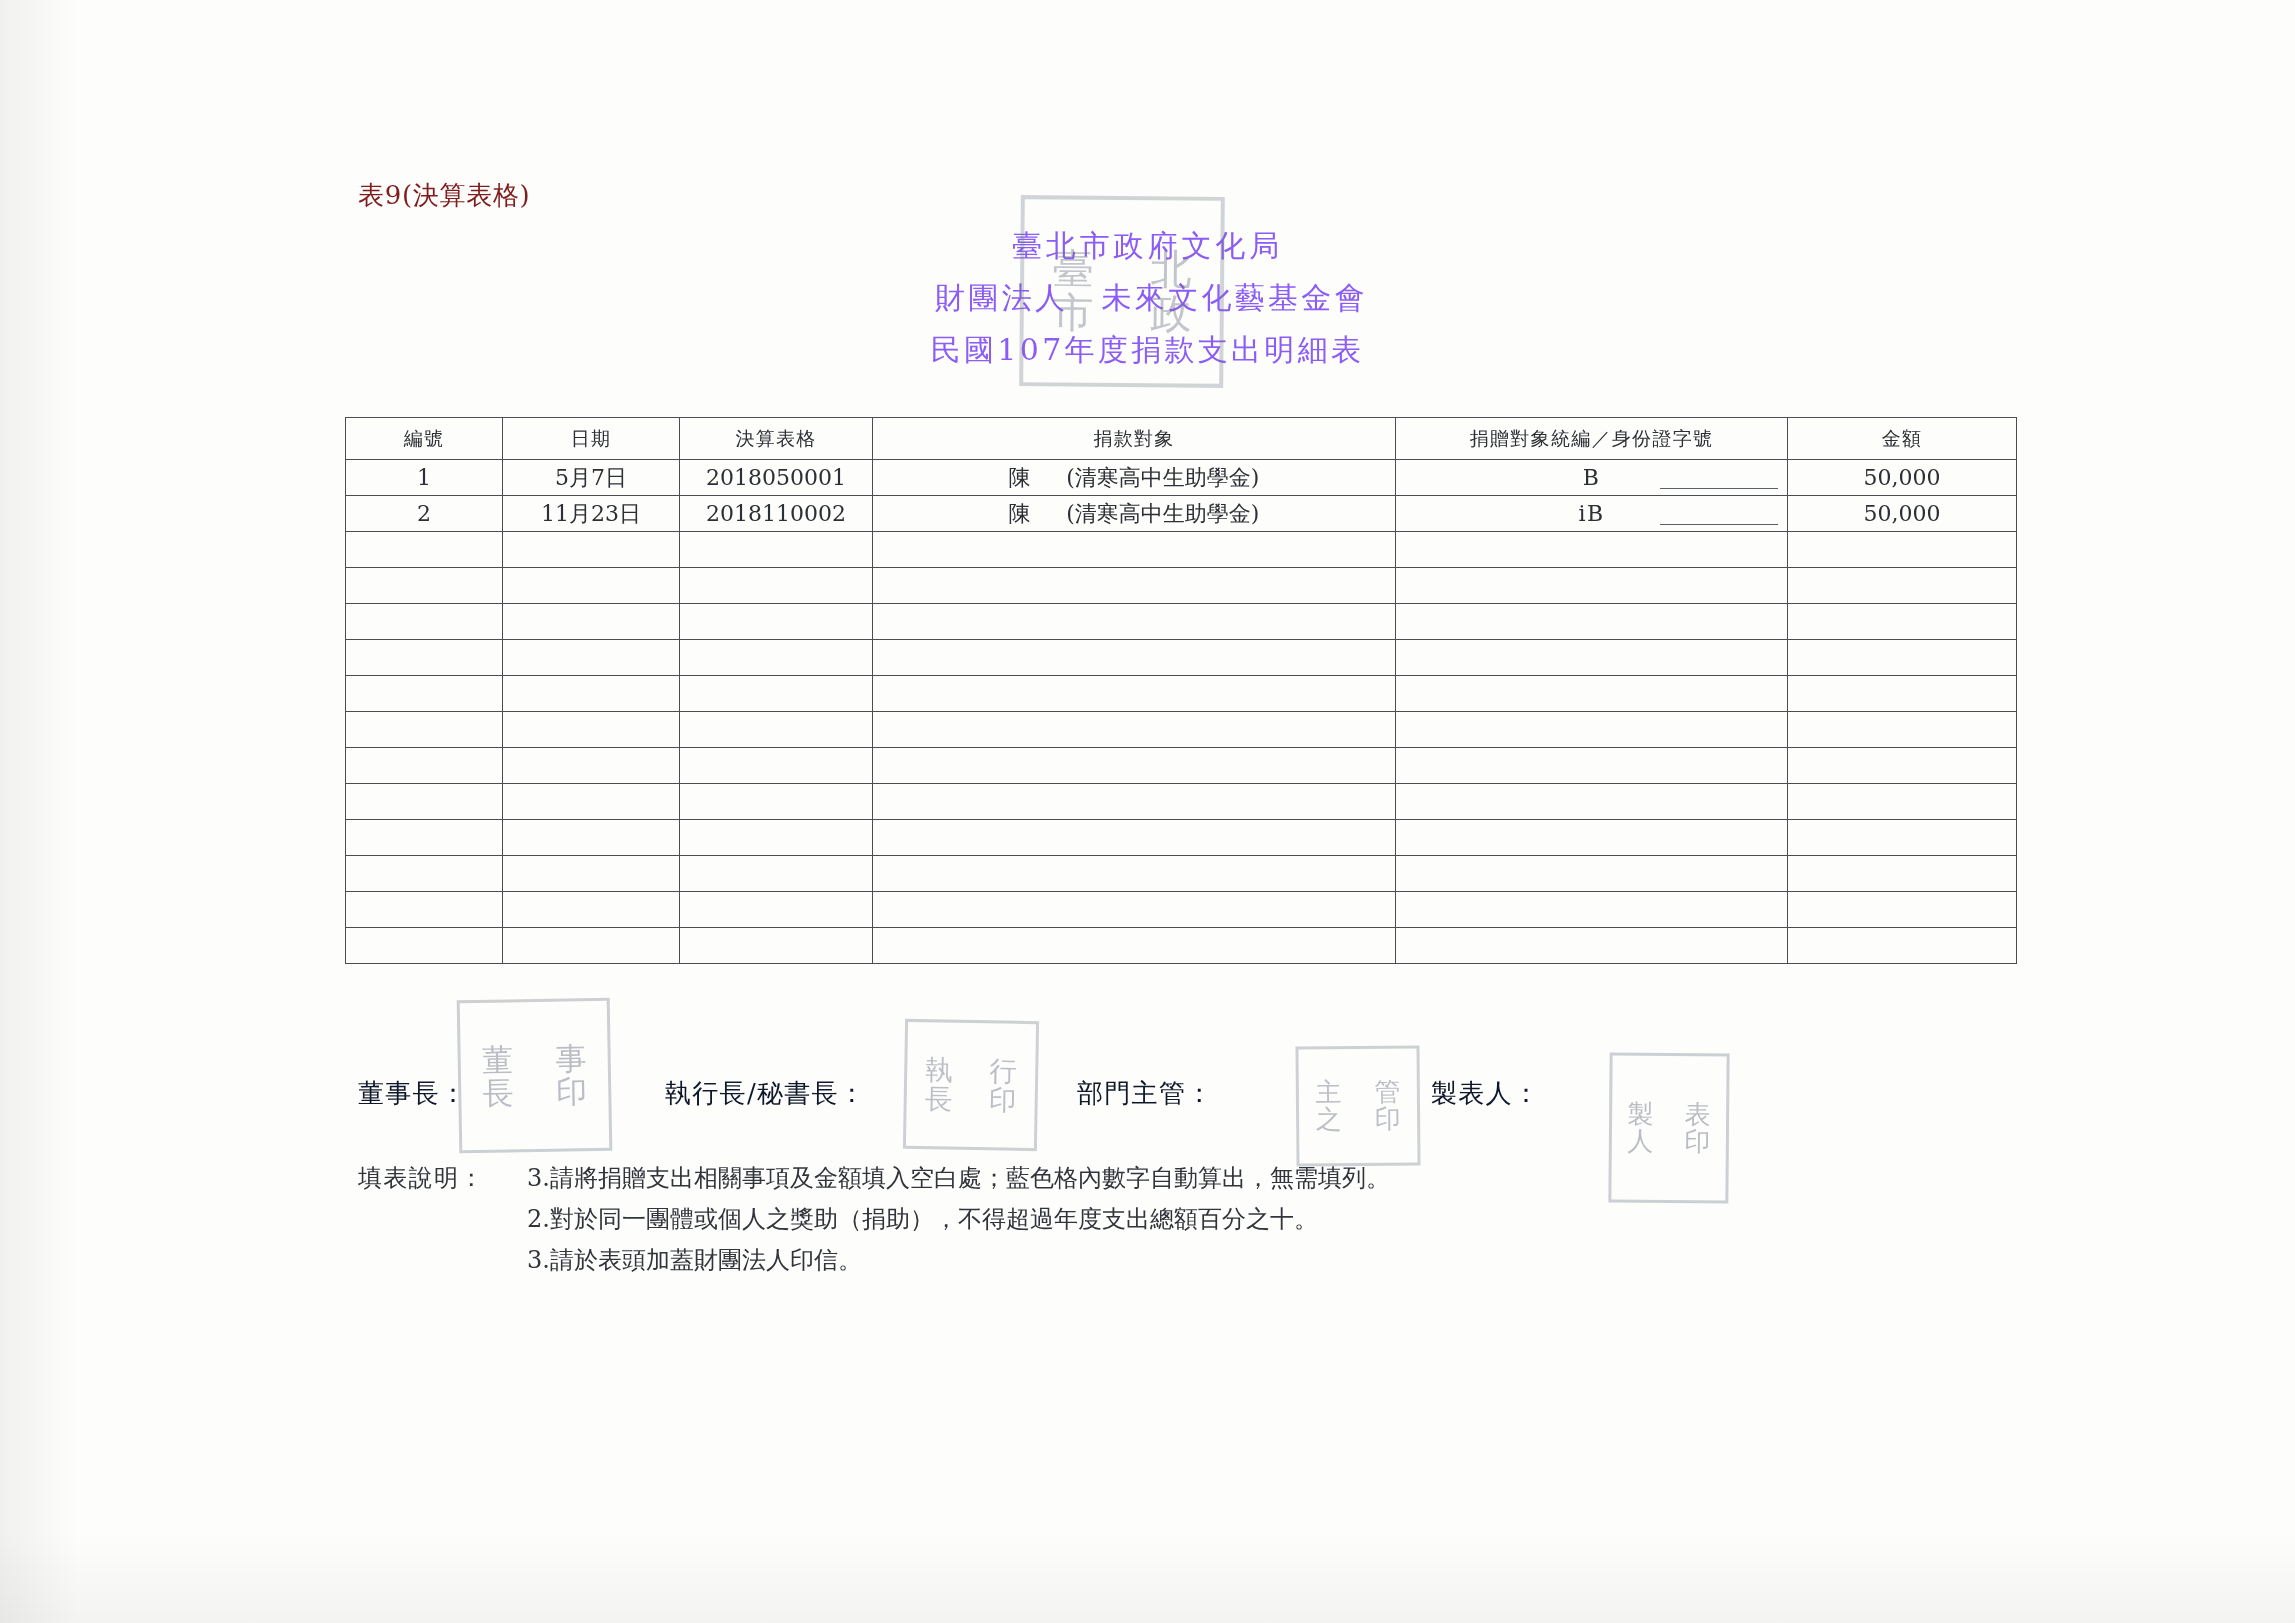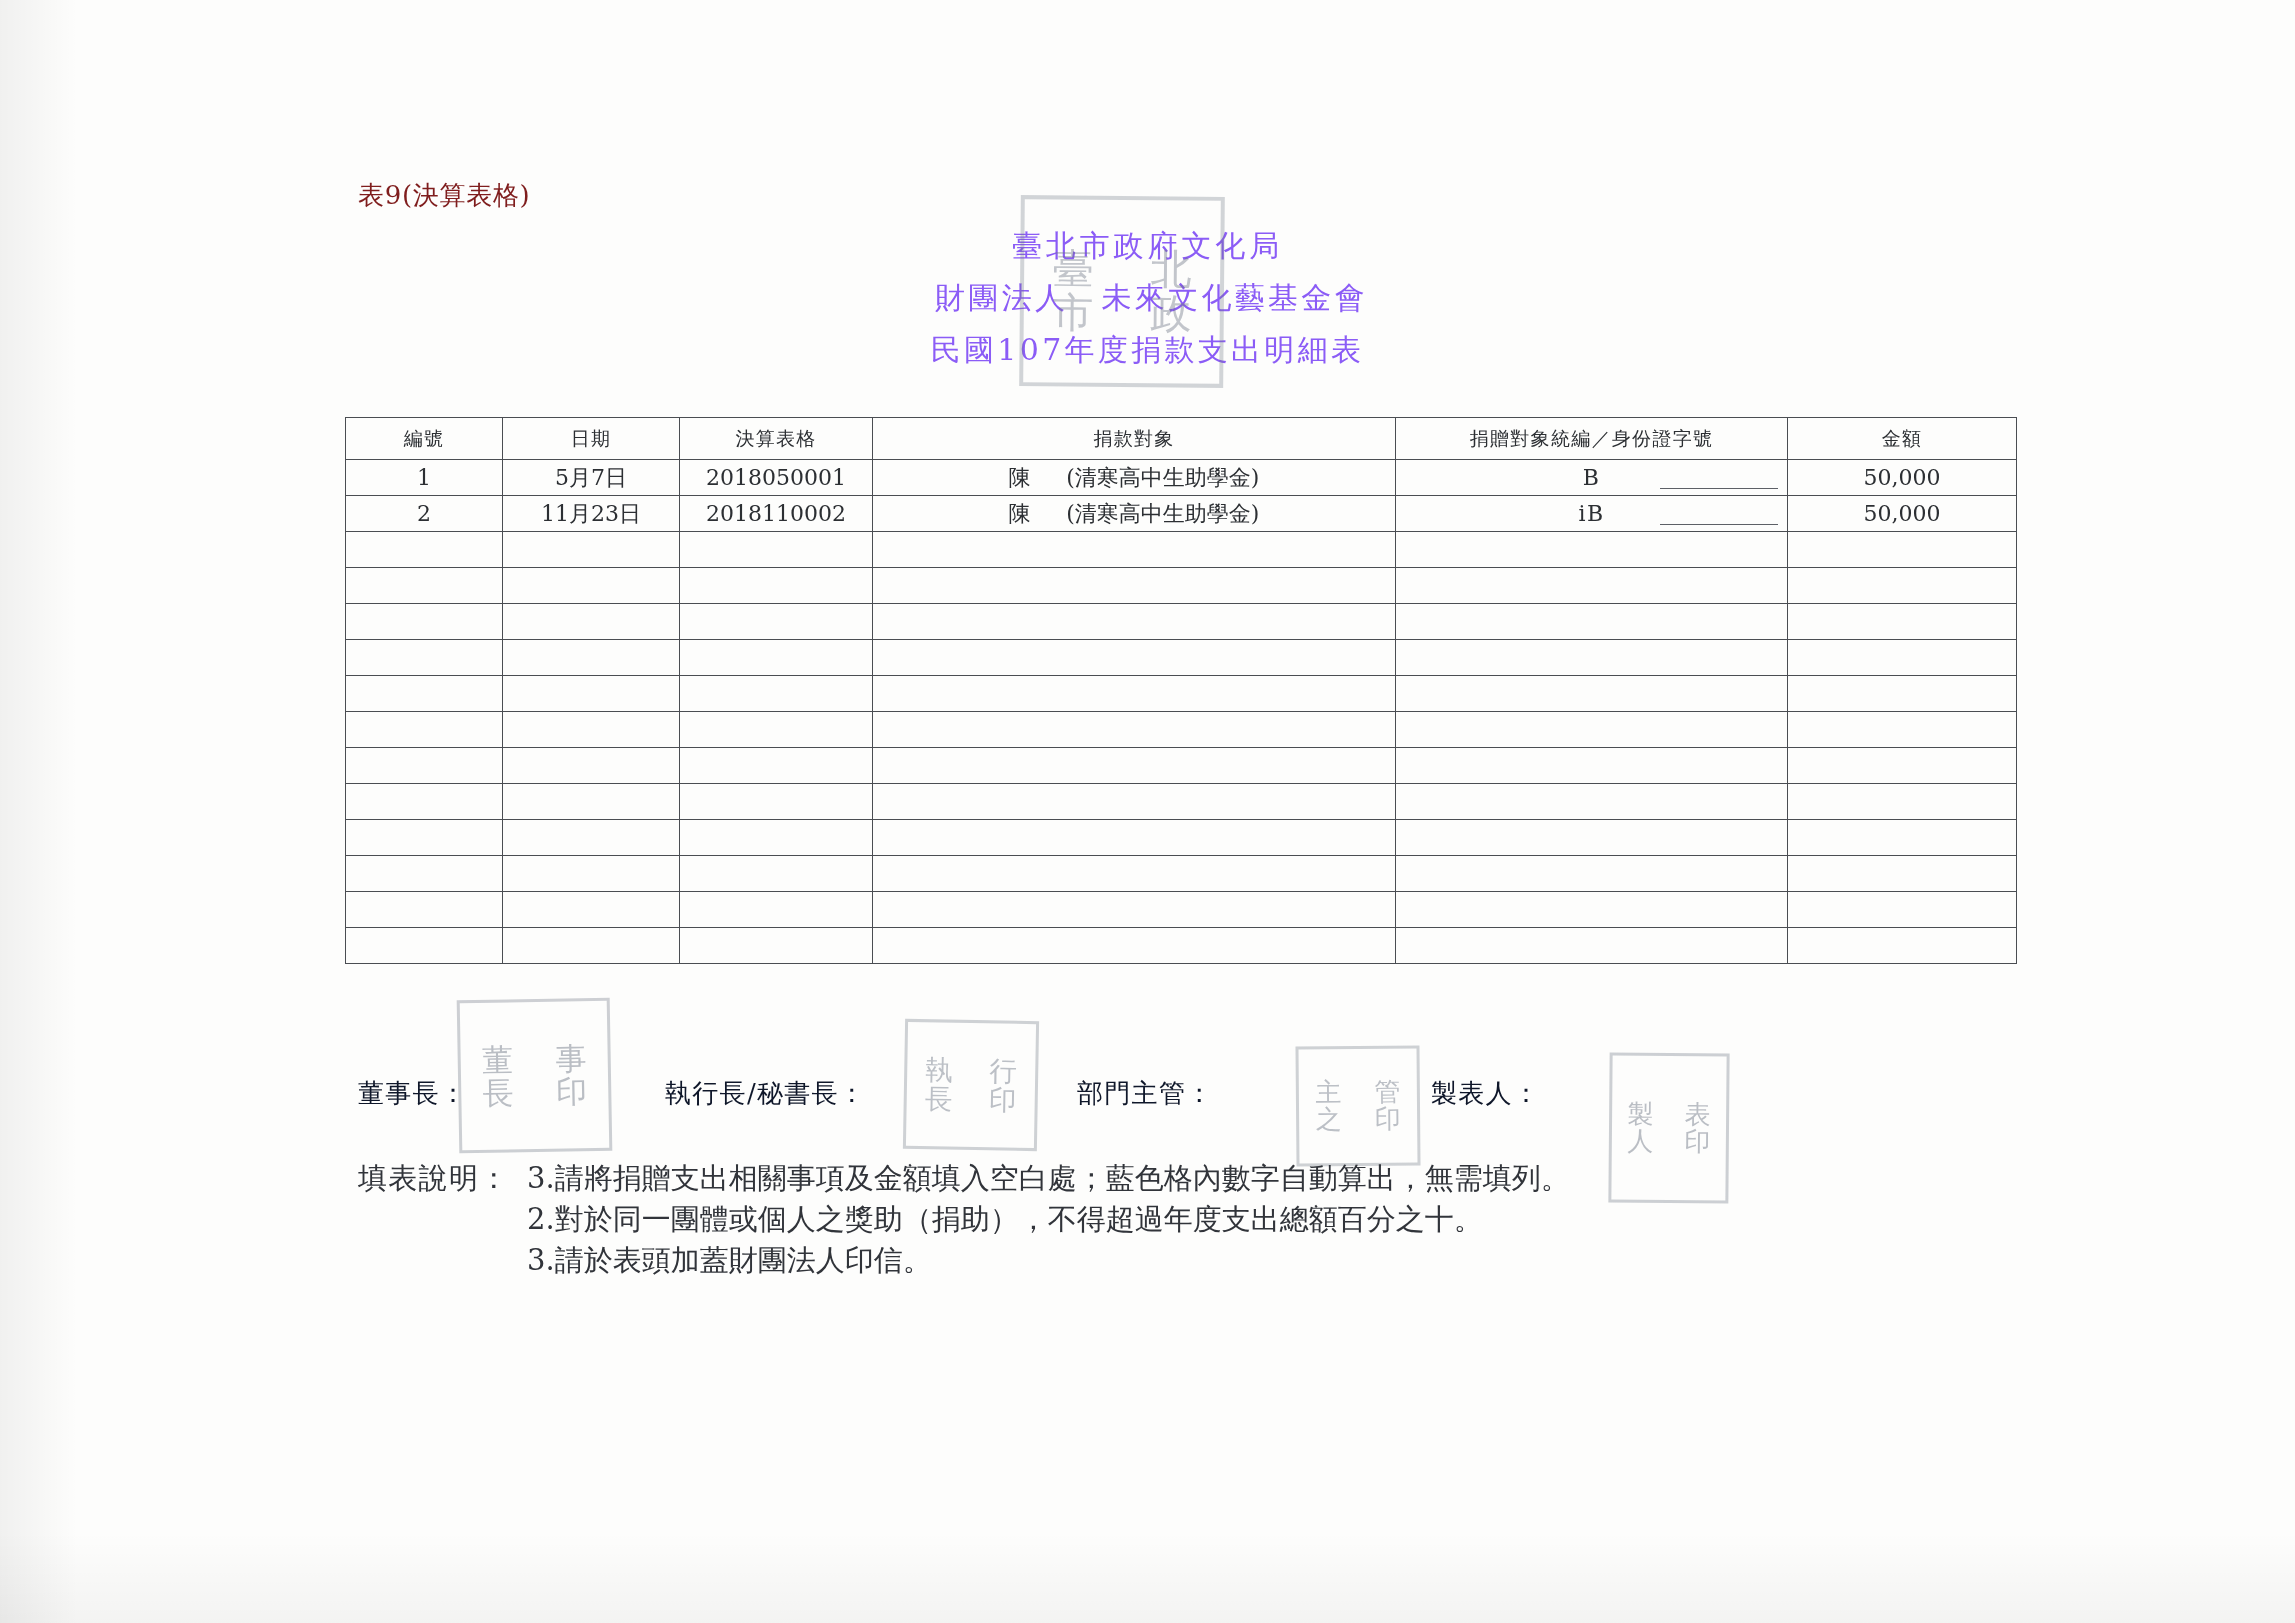--- a/index.html
+++ b/index.html
@@ -138,21 +138,21 @@
   .sig.s2 { left: 307px; }
   .sig.s3 { left: 719px; }
   .sig.s4 { left: 1073px; }
 
   
   .notes {
     position: absolute;
     left: 358px;
     top: 1158px;
     width: 1635px;
-    font-size: 29px;
+    font-size: 24px;
     line-height: 41px;
     color: #31343a;
   }
   .notes .hdr {
     position: absolute;
     left: 0;
     top: 0;
     letter-spacing: 1.3px;
   }
   .notes .list {

